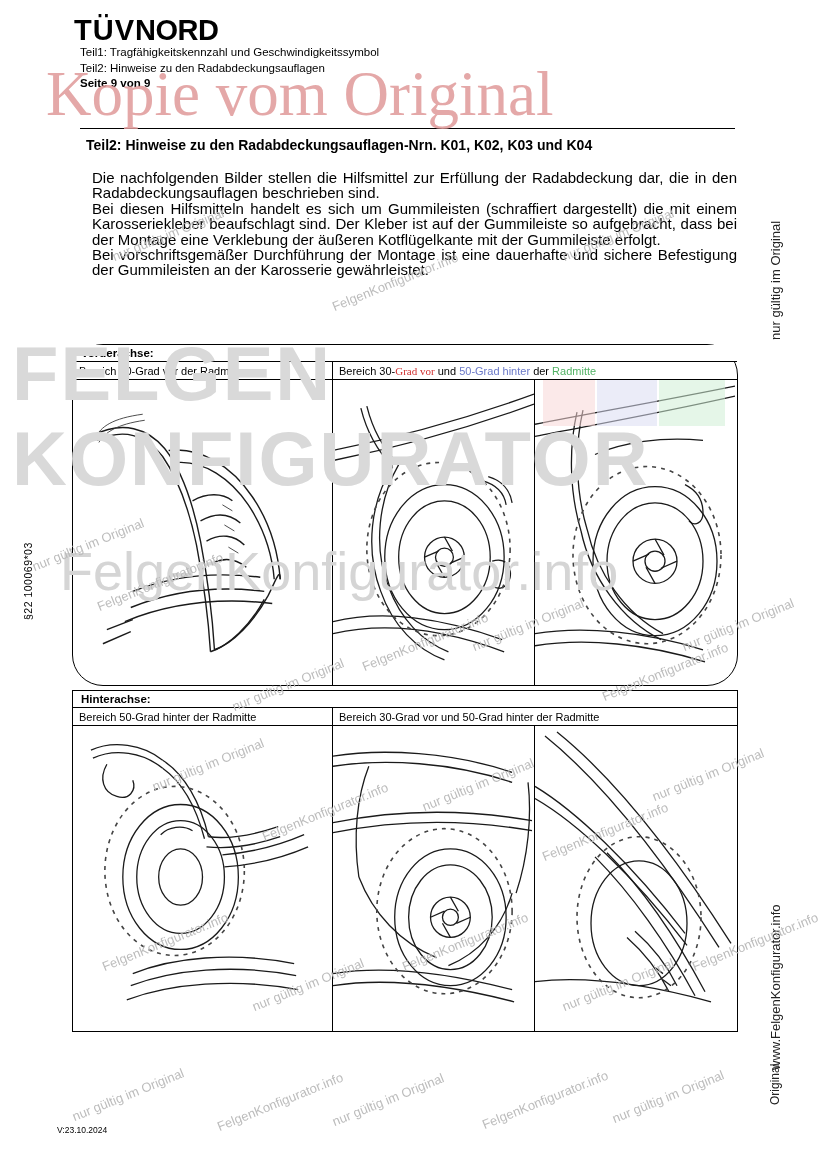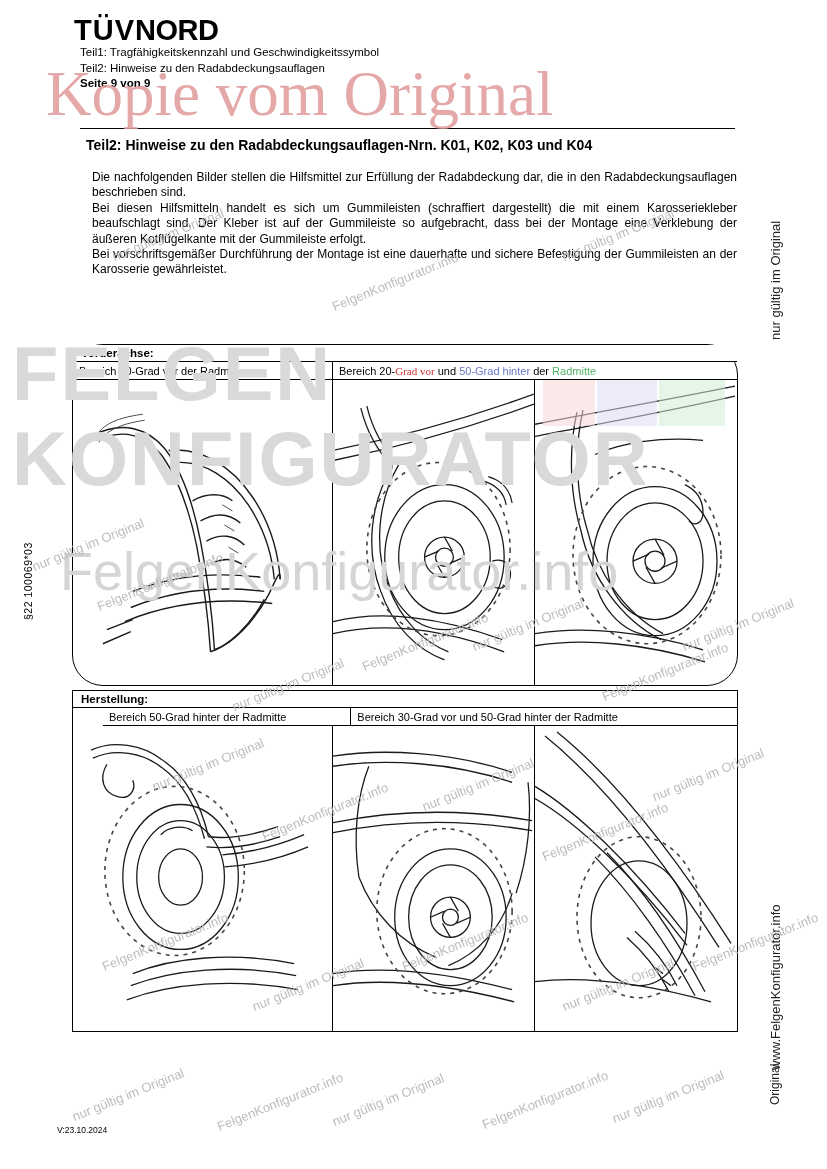--- a/index.html
+++ b/index.html
@@ -55,21 +55,21 @@
     font-size: 14px;
     font-weight: bold;
   }
 
   
   .body-text {
     position: absolute;
     left: 92px;
     top: 170px;
     width: 645px;
-    font-size: 12px;
+    font-size: 15px;
     line-height: 15.4px;
     text-align: justify;
   }
   .body-text p { margin: 0 0 0 0; }
   .body-text p.gap { margin-top: 14px; }
 
   
   .figblock {
     position: absolute;
     border: 1px solid #000;
@@ -248,21 +248,21 @@
 </div>
 
 <div class="figblock" style="left:72px; top:344px; width:664px; height:340px;border-radius:31px;">
   <div class="axis-label">Vorderachse:</div>
 
   <div class="capsrow">
     <div class="cap" style="width:260px;">
       <span>Bereich 30-Grad vor der Radmitte</span>
     </div>
     <div class="cap" style="width:404px;">
-      <span>Bereich 20-</span><span class="c-red">Grad vor</span><span> und </span><span class="c-blue">50-Grad hinter</span><span> der </span><span class="c-green">Radmitte</span>
+      <span>Bereich 30-</span><span class="c-red">Grad vor</span><span> und </span><span class="c-blue">50-Grad hinter</span><span> der </span><span class="c-green">Radmitte</span>
     </div>
   </div>
 
   <div class="imgsrow">
 
     <div class="cell" style="width:260px;">
       <svg viewBox="0 0 260 303" preserveAspectRatio="none">
         <g fill="none" stroke="#1a1a1a" stroke-width="1.4">
           <path d="M20 55 C50 40 75 48 92 68 C108 88 120 120 128 160 C135 196 140 235 142 268"></path>
           <path d="M24 60 C52 47 74 56 90 76 C104 96 116 126 124 164 C131 200 136 238 138 270"></path>
@@ -334,24 +334,24 @@
           <path d="M0 264 C50 256 112 262 170 280"></path>
           <path d="M60 74 C88 62 126 56 168 60"></path>
         </g>
         <ellipse cx="112" cy="174" rx="74" ry="88" fill="none" stroke="#444" stroke-width="1.6" stroke-dasharray="4 5"></ellipse>
       </svg>
     </div>
   </div>
 </div>
 
 <div class="figblock" style="left:72px; top:690px; width:664px; height:340px;">
-  <div class="axis-label">Herstellung:</div>
+  <div class="axis-label">Hinterachse:</div>
 
   <div class="capsrow">
-    <div class="cap" style="width:260px;margin-left:30px;">
+    <div class="cap" style="width:260px;">
       <span>Bereich 50-Grad hinter der Radmitte</span>
     </div>
     <div class="cap" style="width:404px;">
       <span>Bereich 30-Grad vor und  50-Grad hinter der Radmitte</span>
     </div>
   </div>
 
   <div class="imgsrow">
 
     <div class="cell" style="width:260px;">

